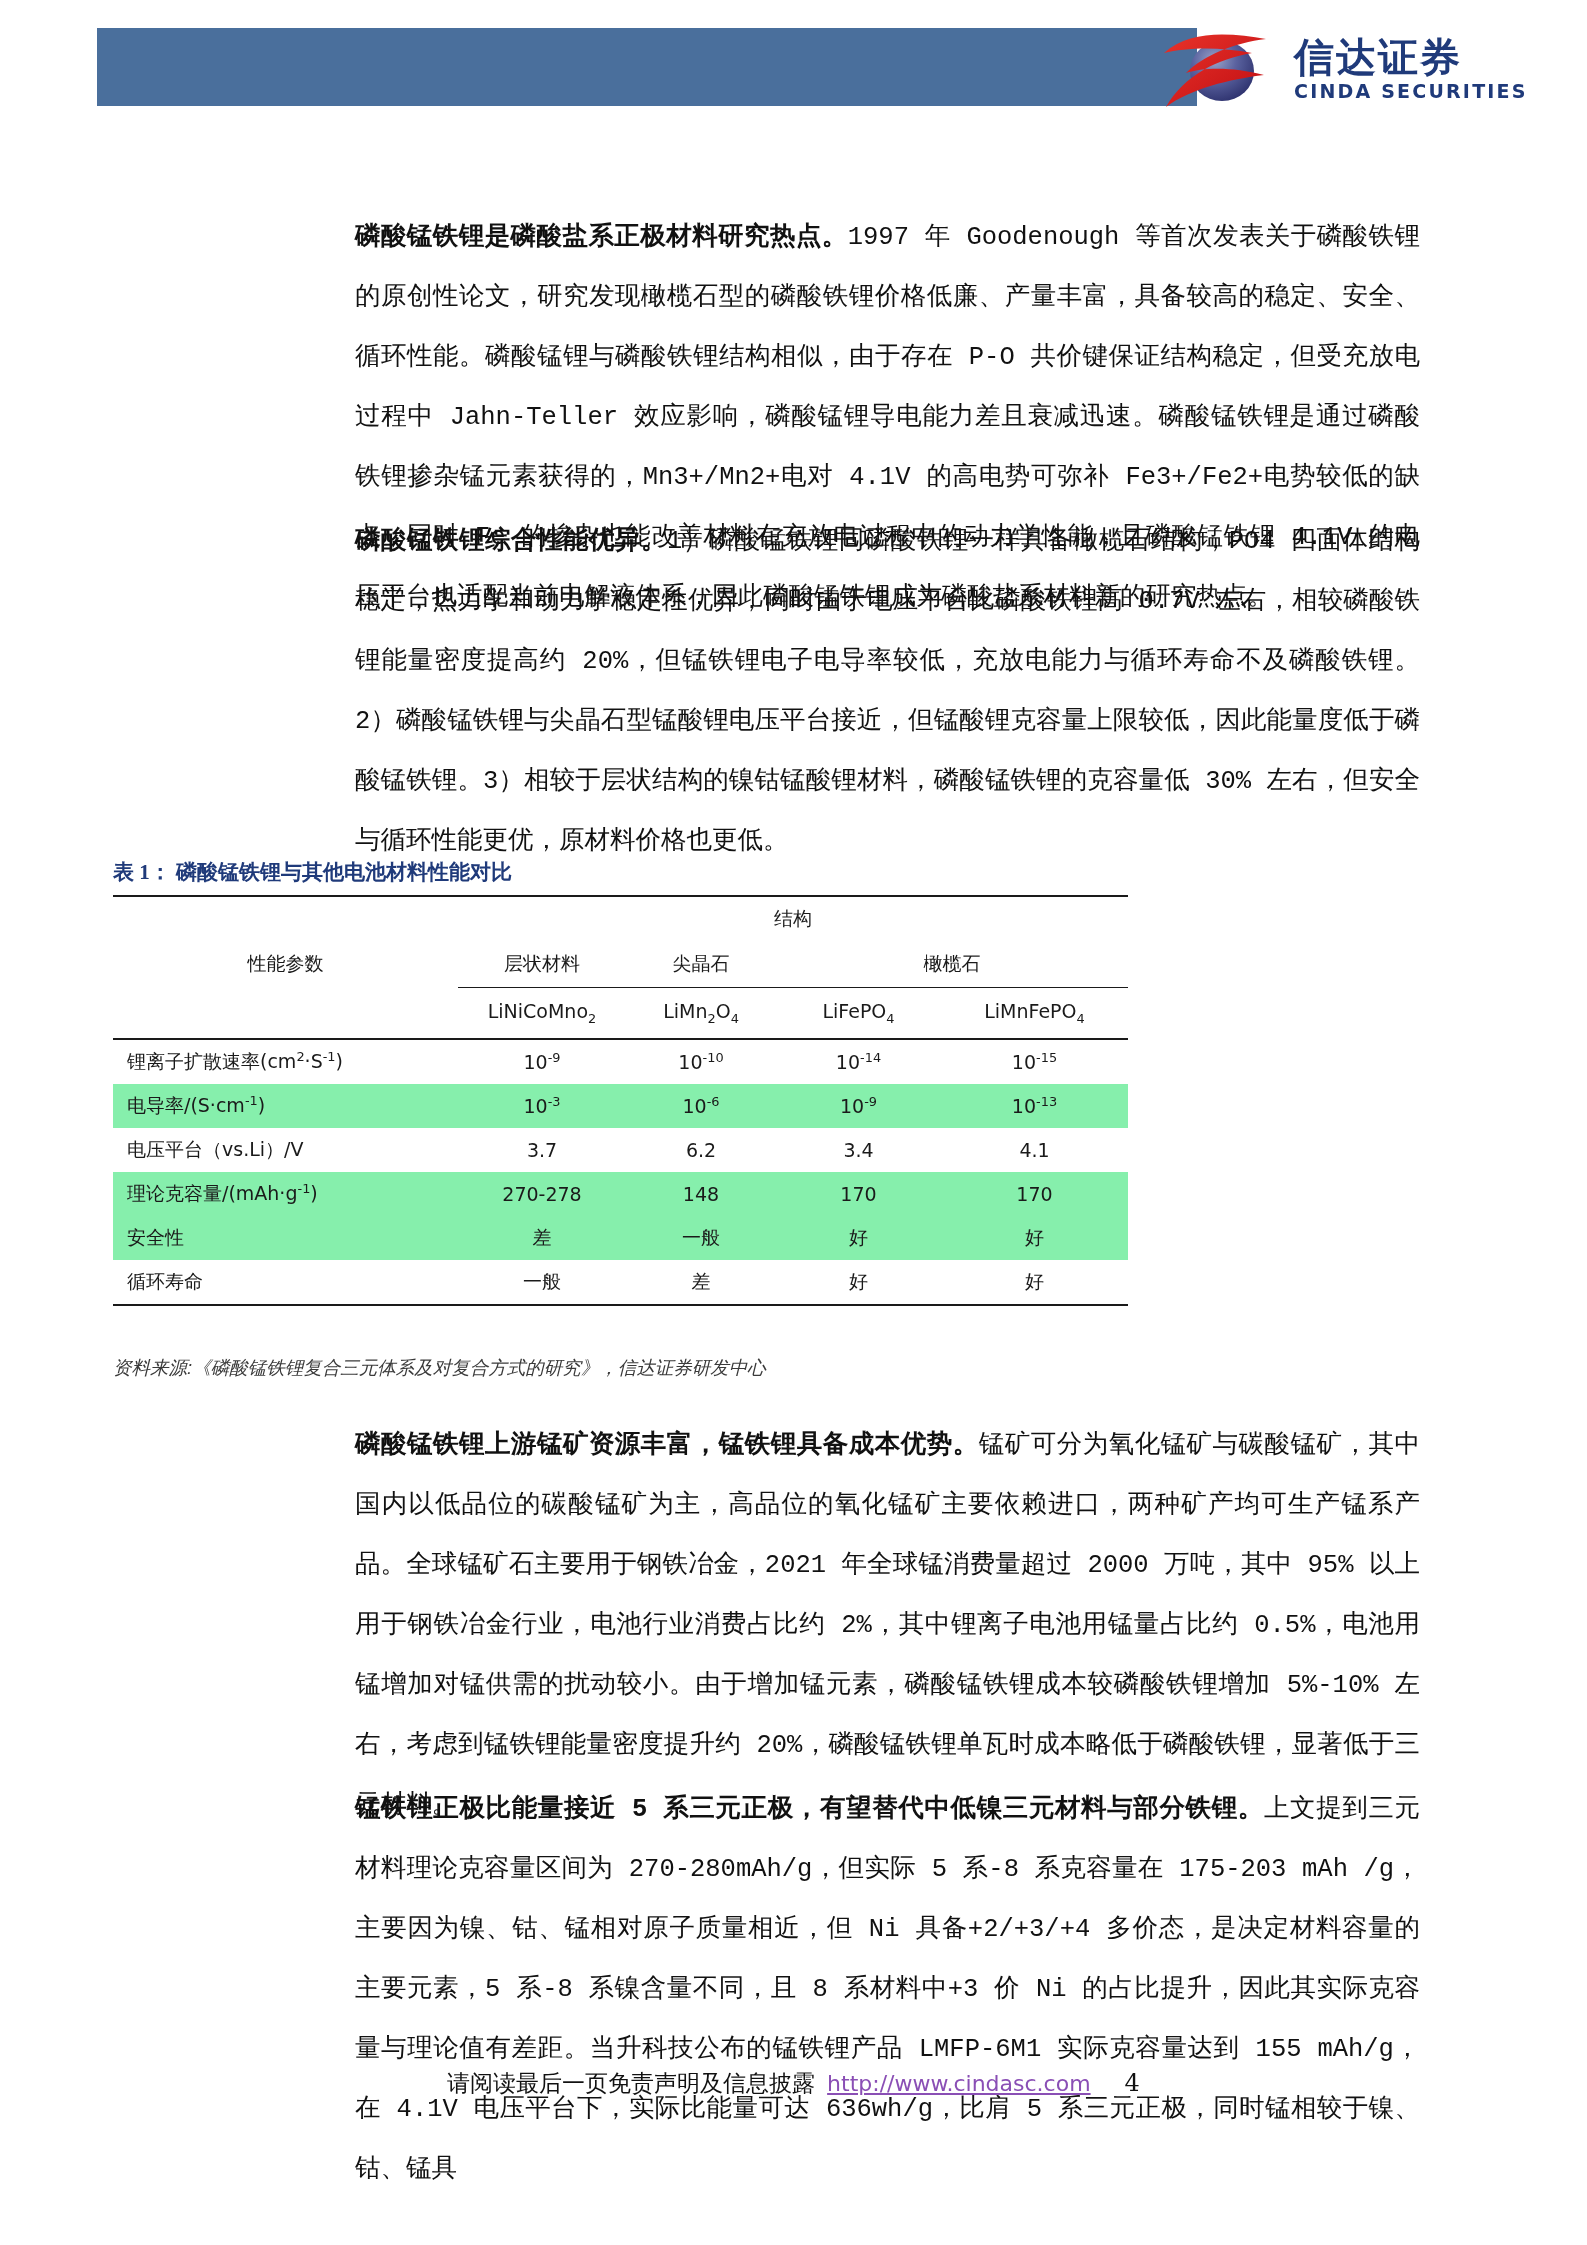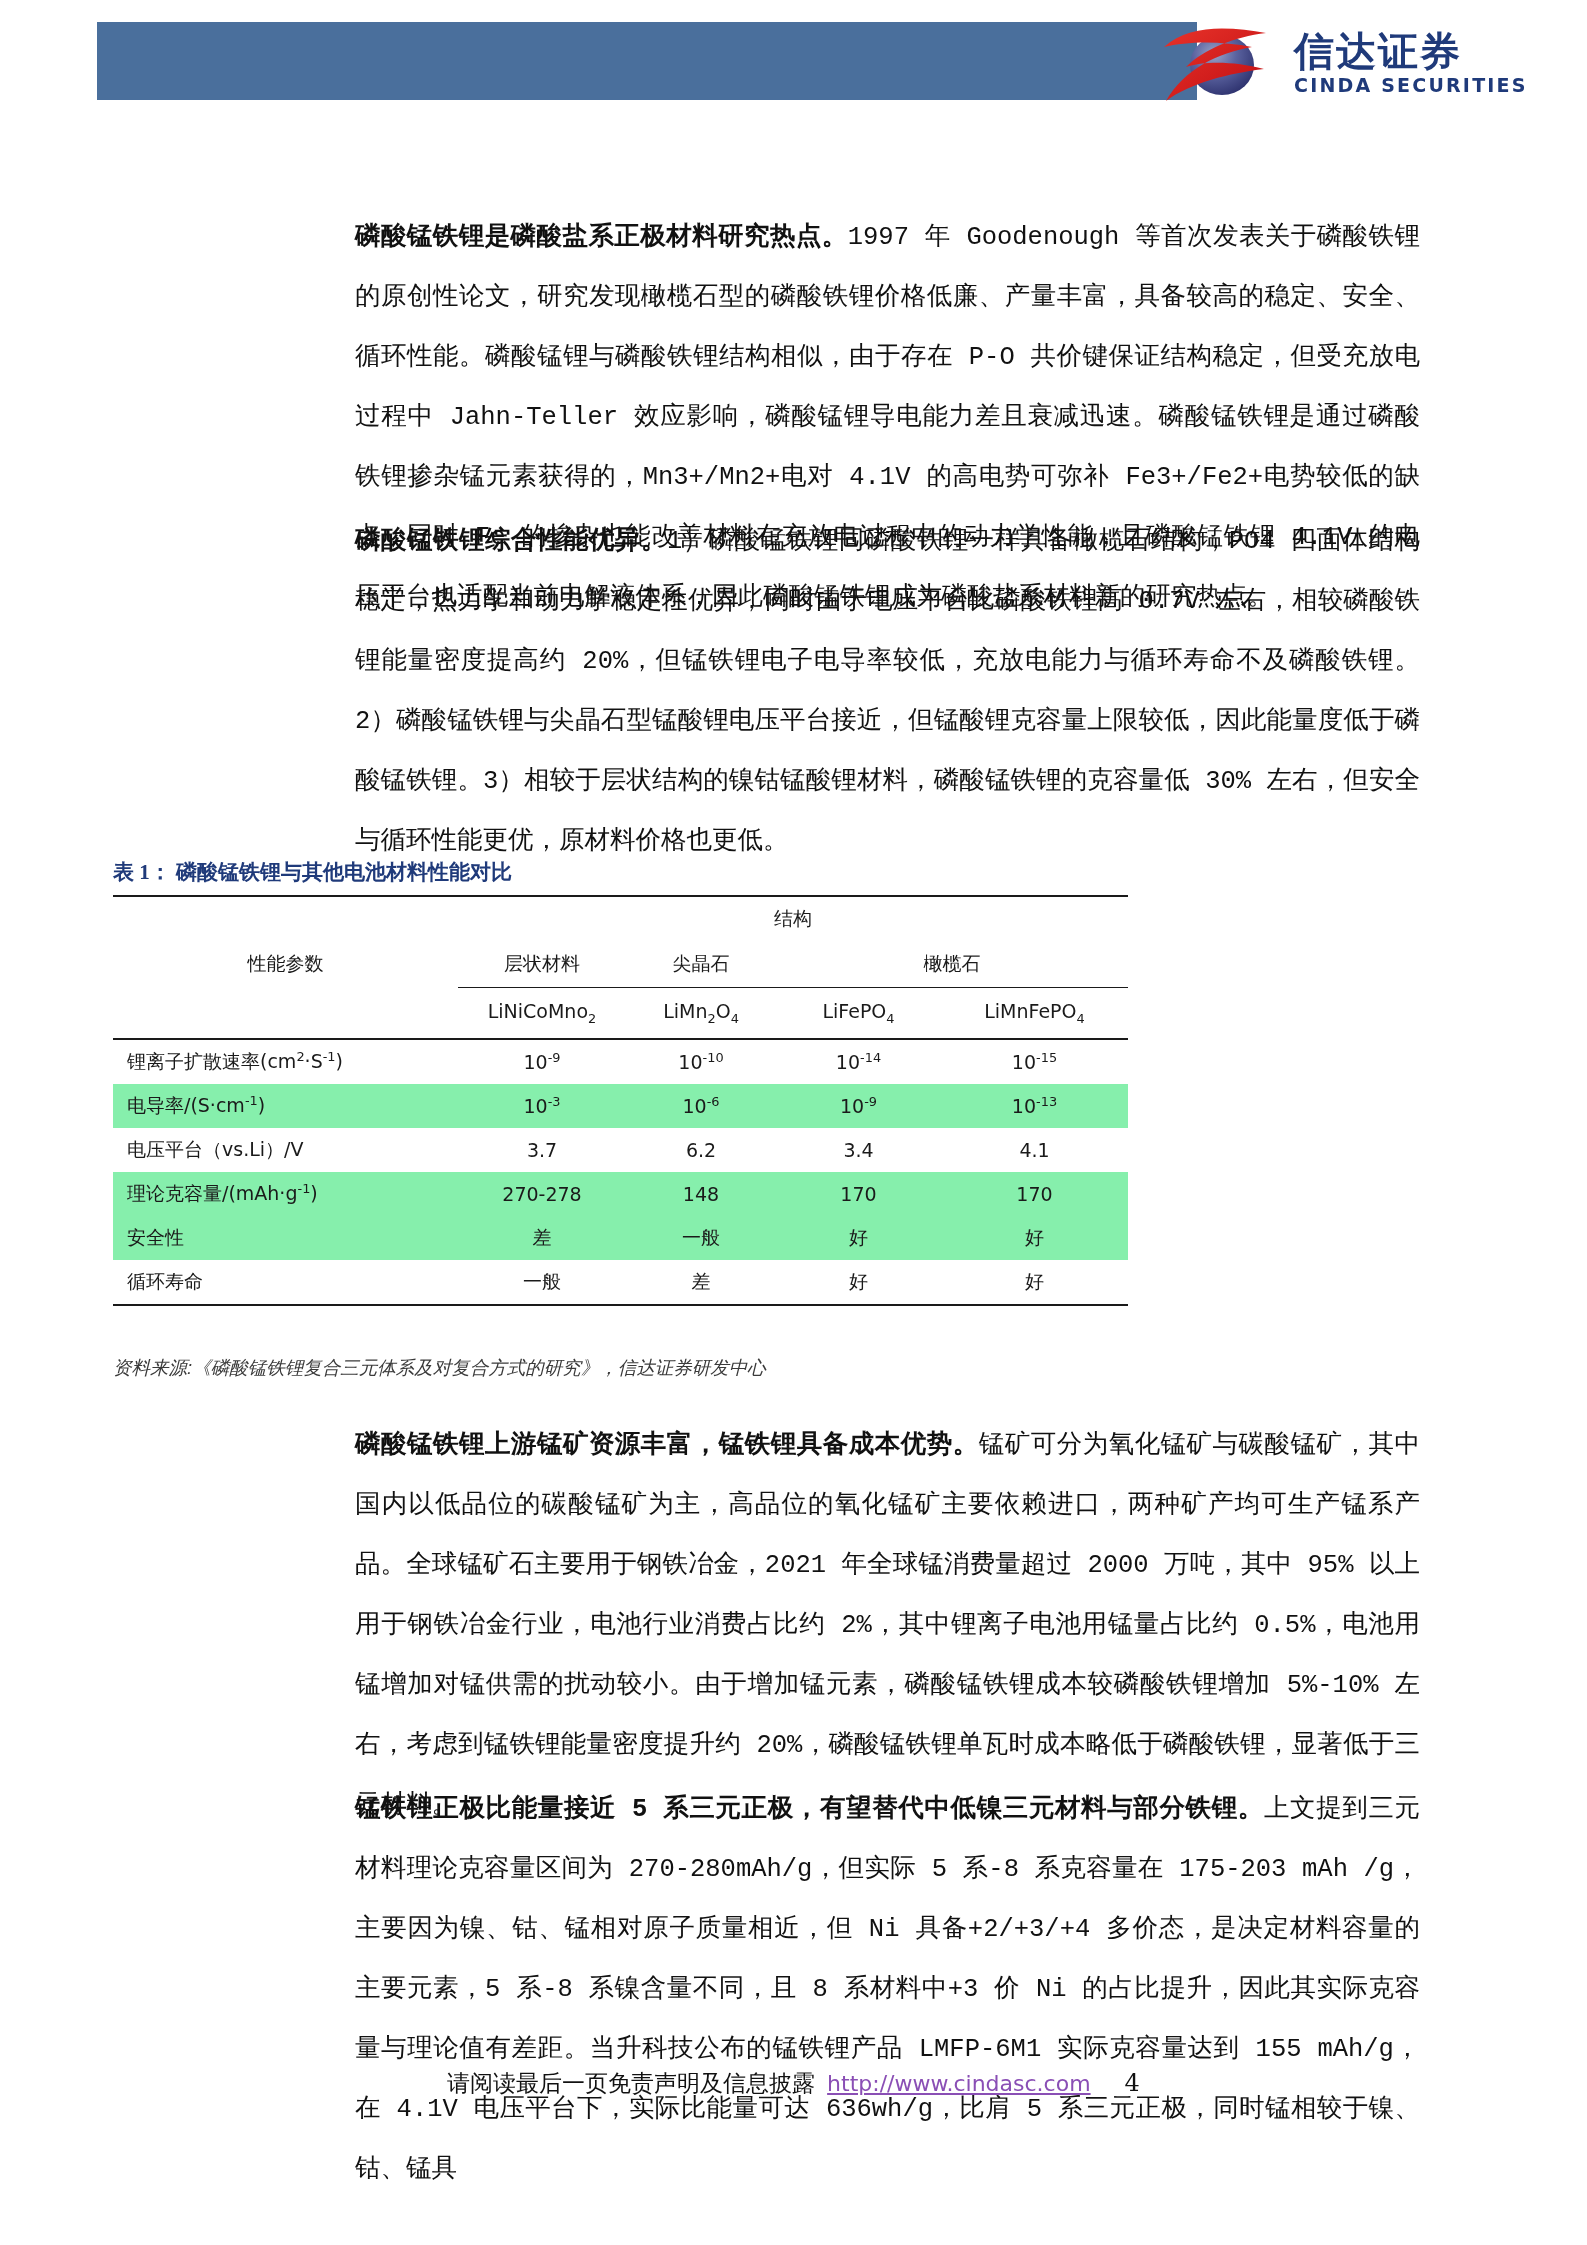--- a/index.html
+++ b/index.html
@@ -15,21 +15,21 @@
     position: relative;
     width: 1587px;
     height: 2245px;
     background: #ffffff;
     overflow: hidden;
   }
 
   
   .header {
     position: absolute;
-    left: 0; top: 22px;
+    left: 0; top: 28px;
     width: 1587px;
     height: 78px;
   }
   .header-bar {
     position: absolute;
     left: 97px; top: 0;
     width: 1100px;
     height: 78px;
     background: #4a6f9c;
   }

